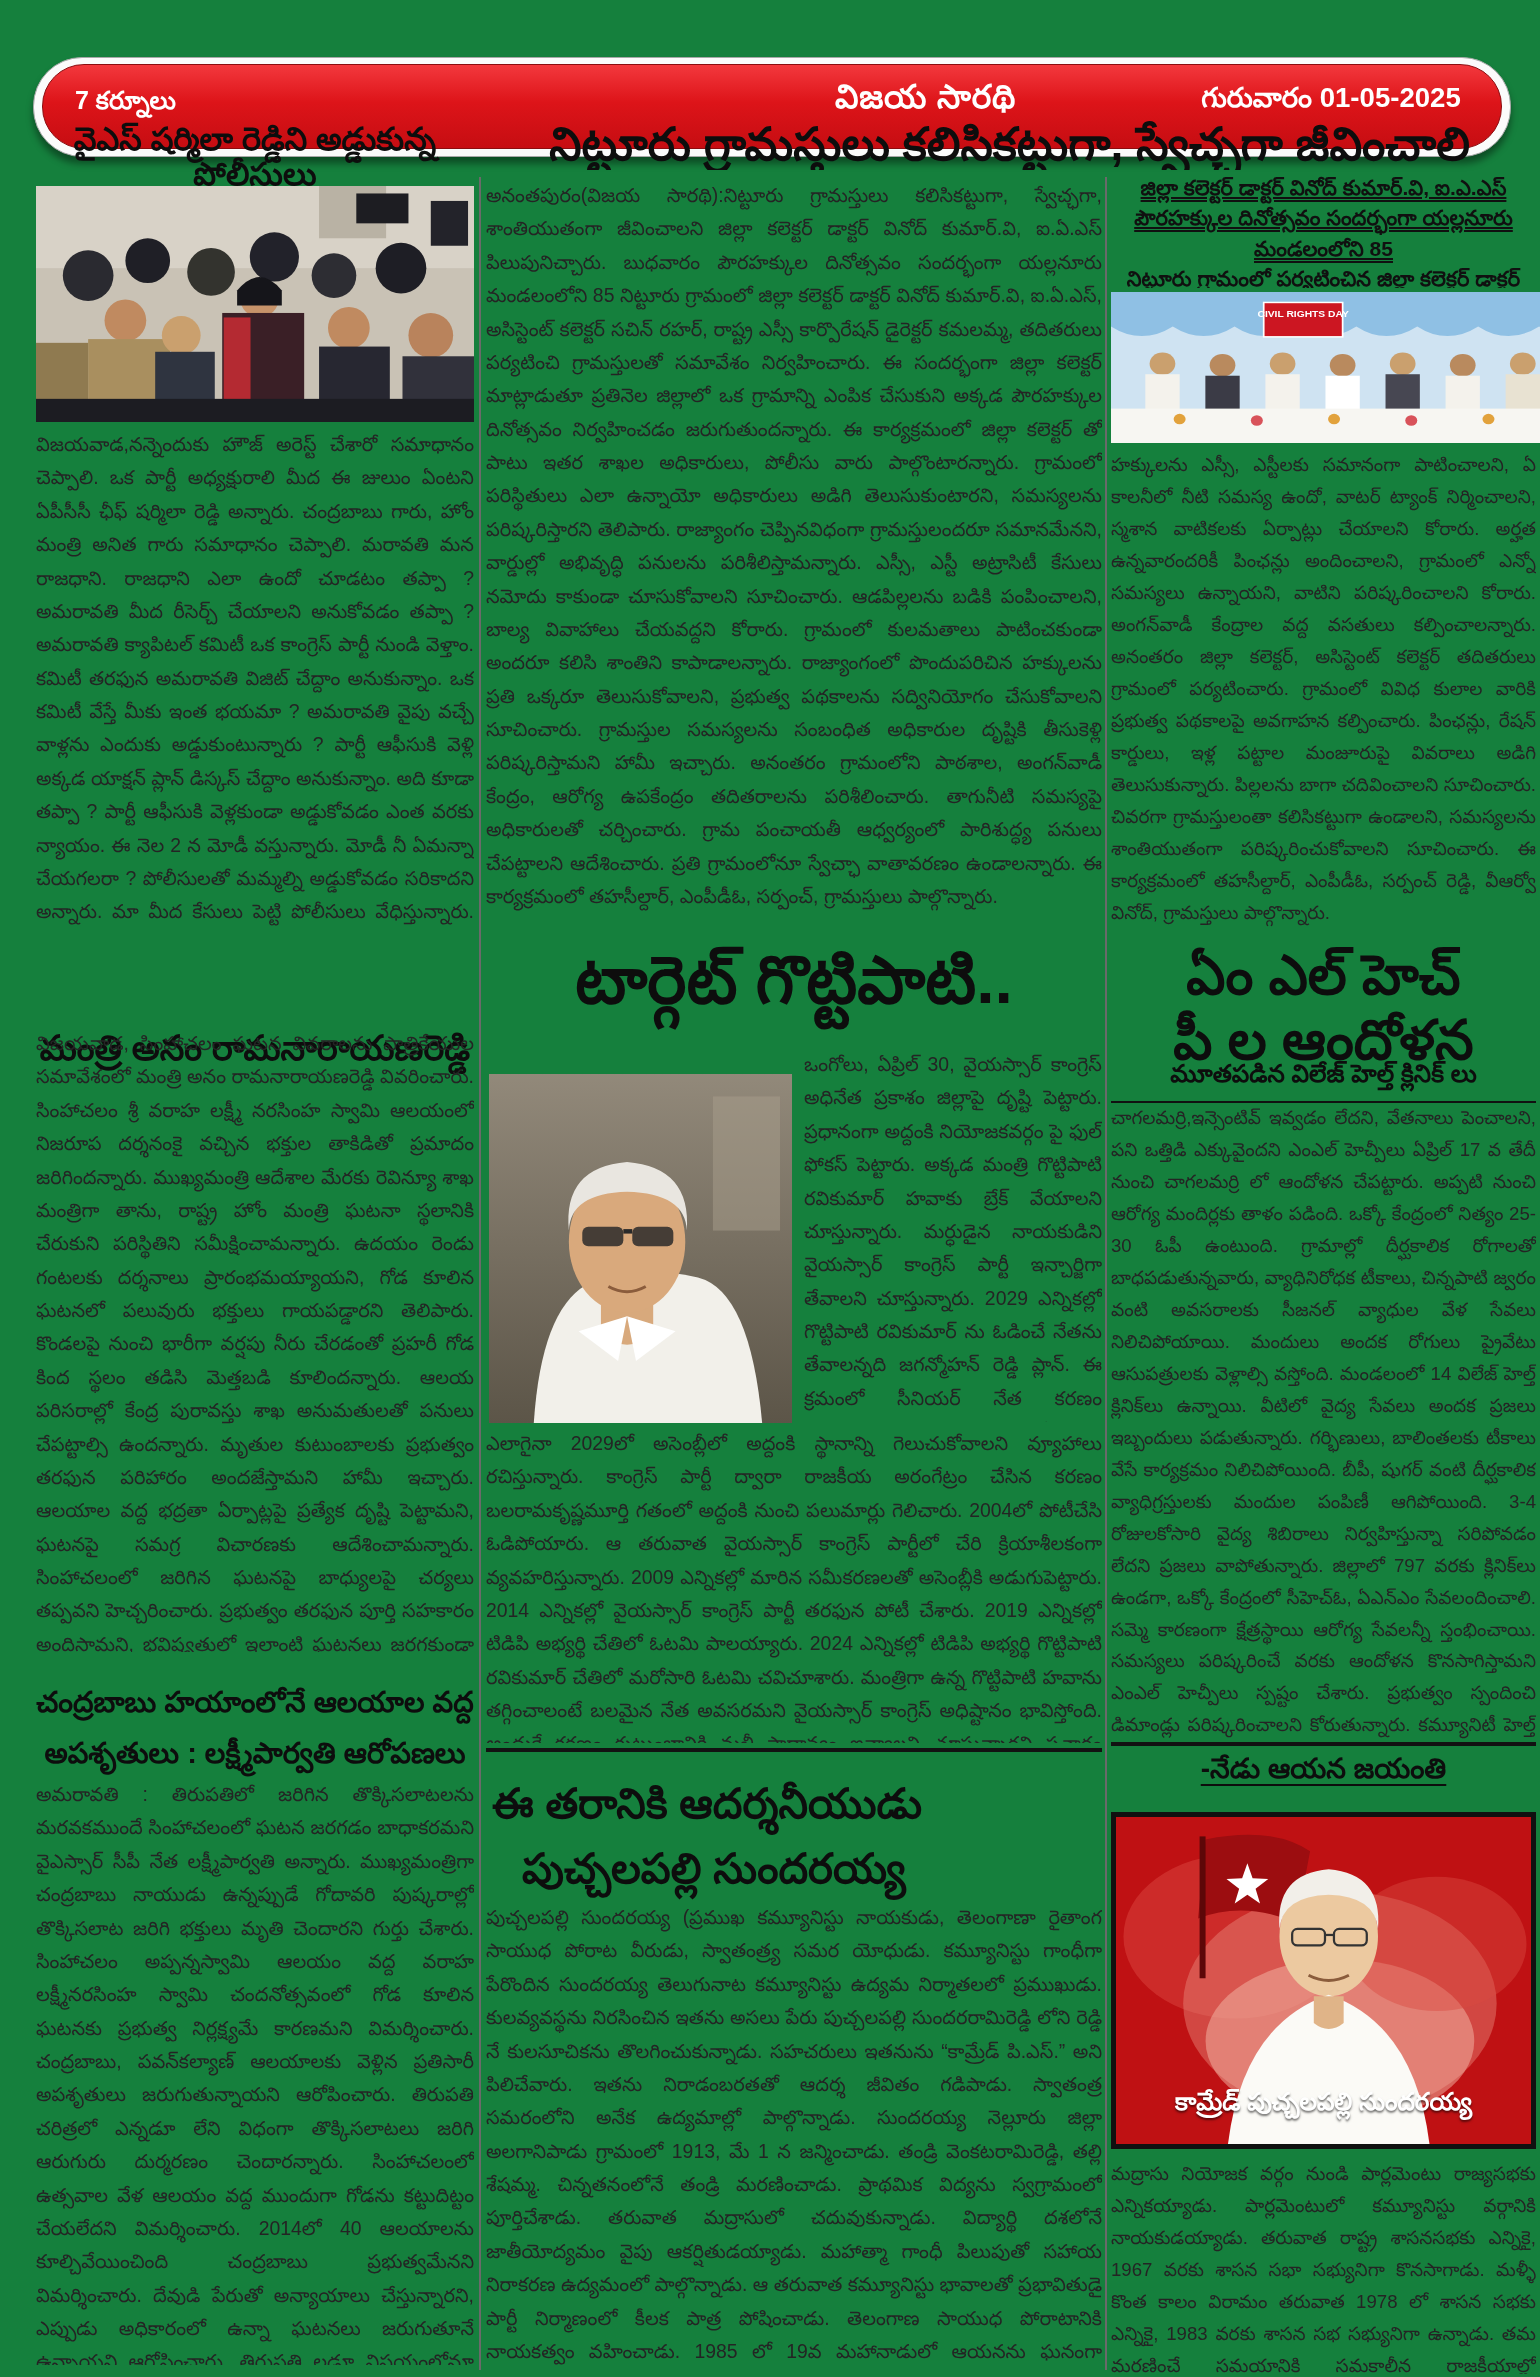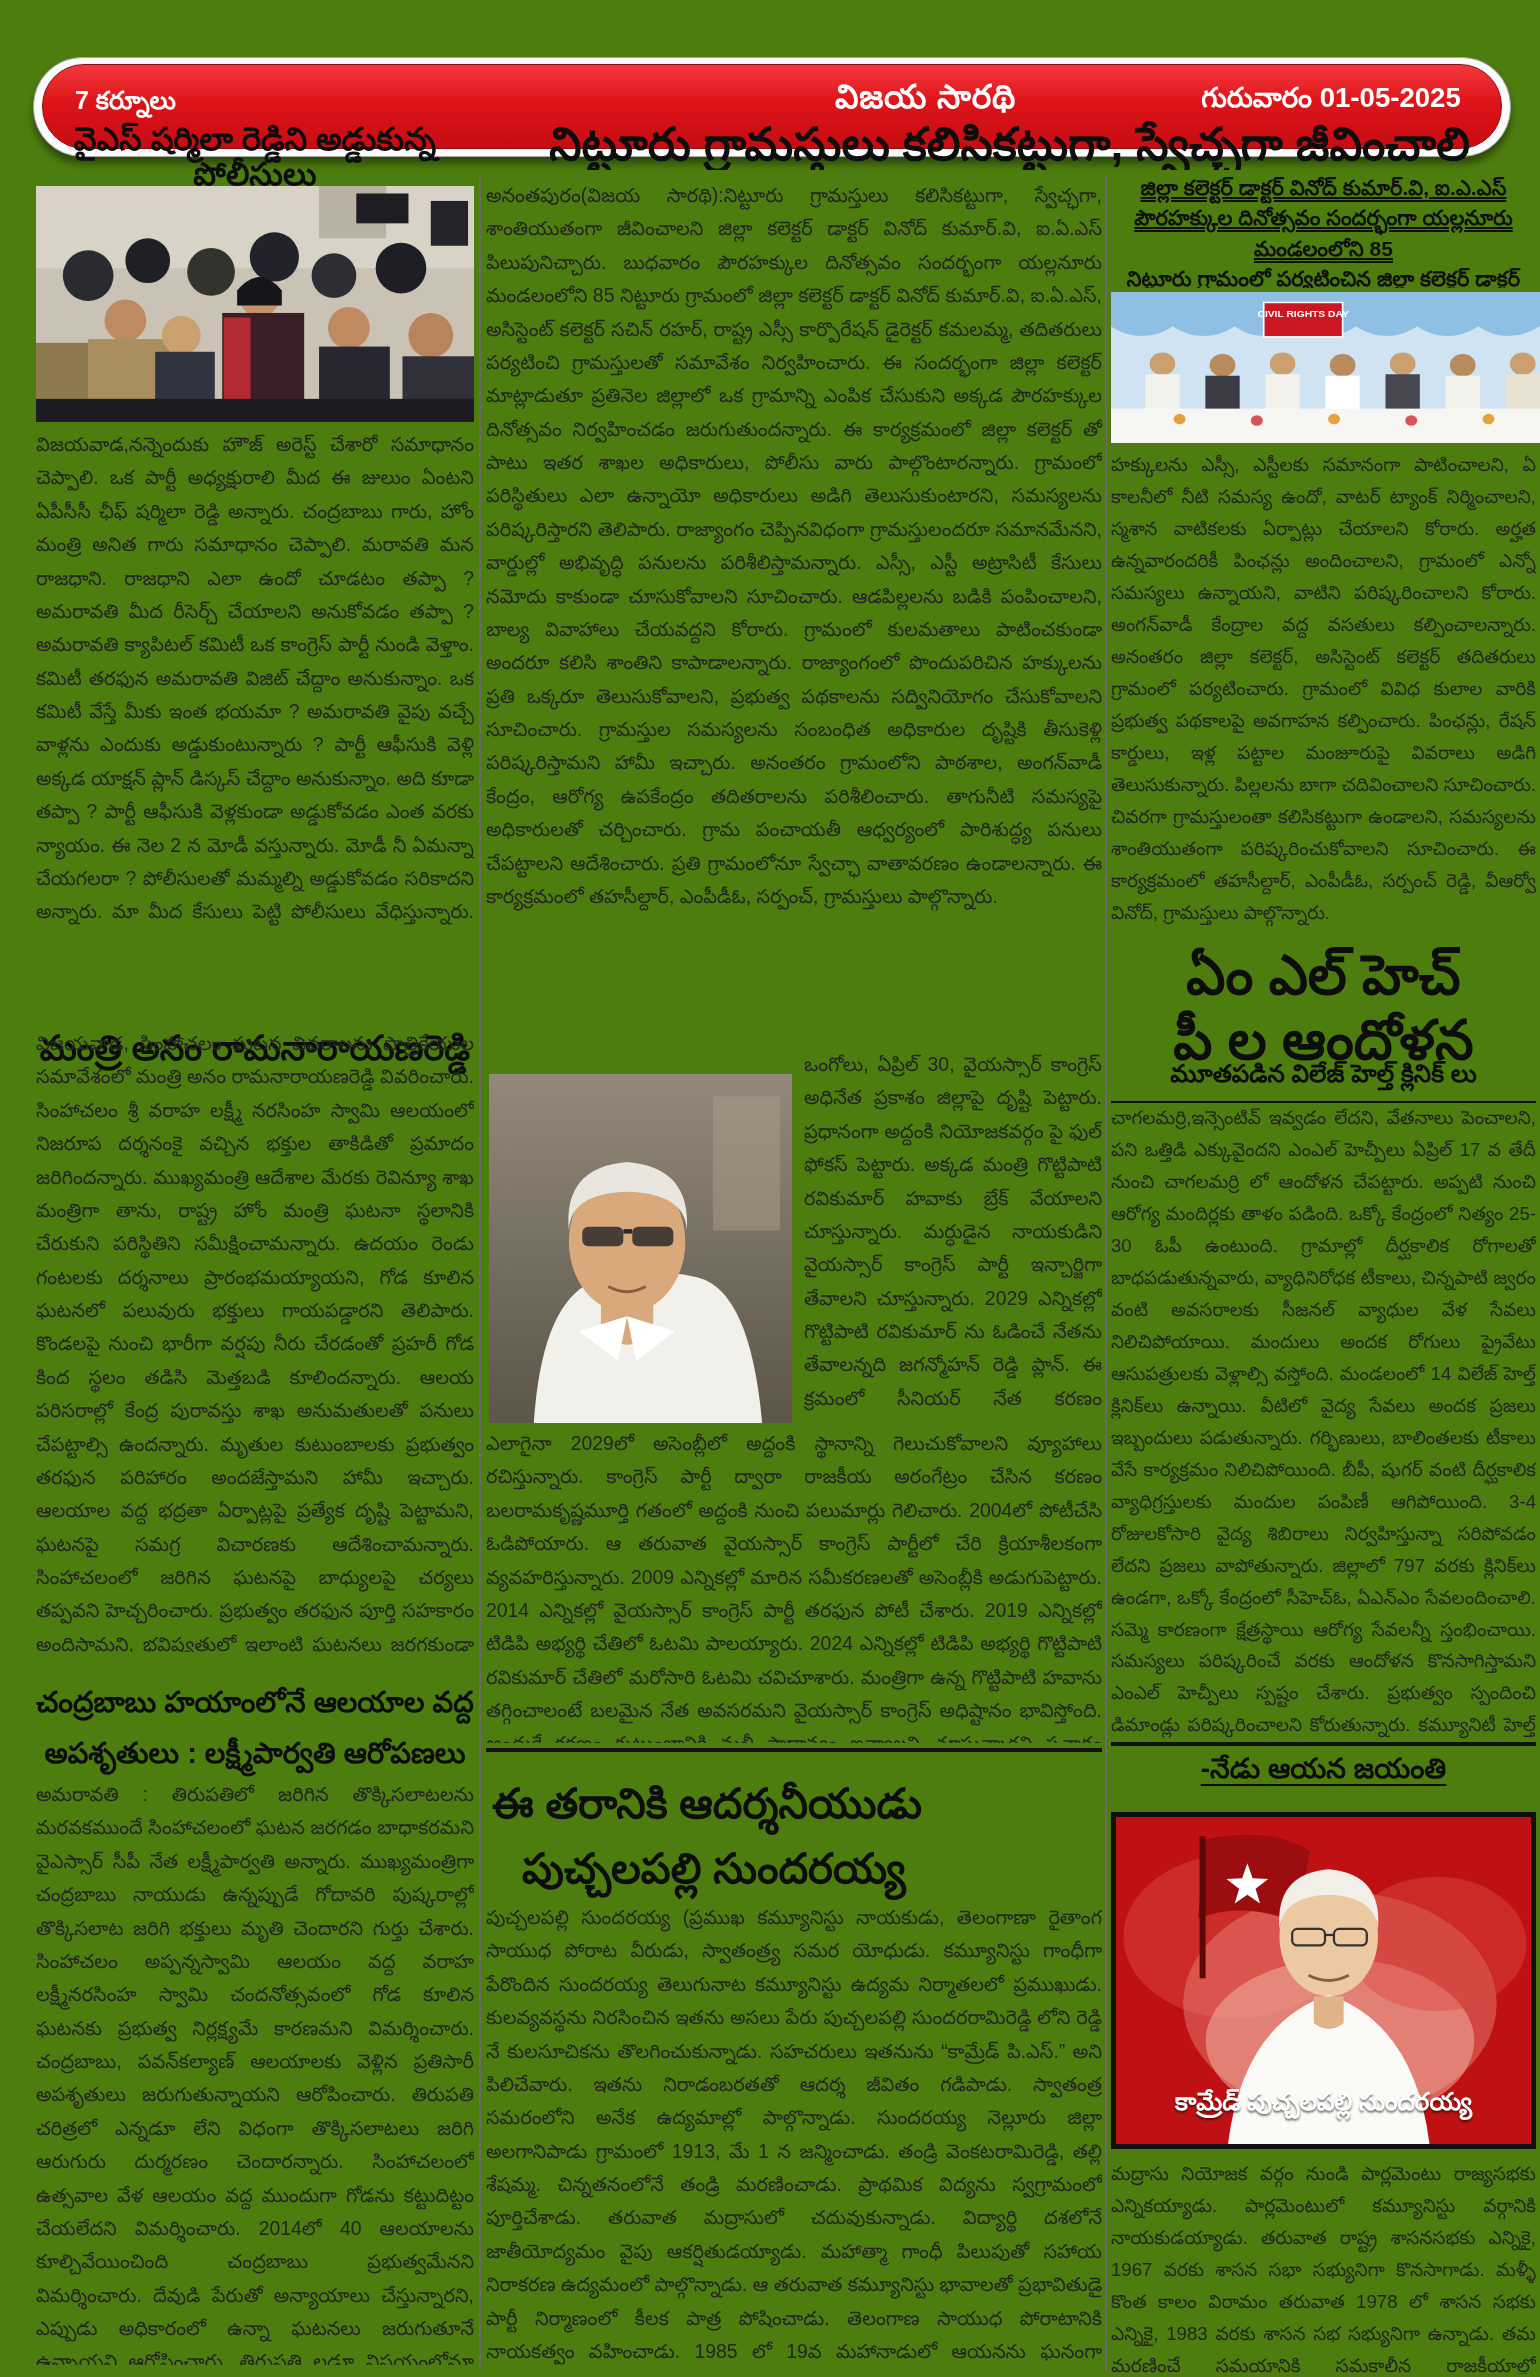--- a/index.html
+++ b/index.html
@@ -1,16 +1,16 @@
 <!DOCTYPE html>
 <html style="font-size:12px"><head>
 <meta charset="utf-8">
 <style>
   html,body{margin:0;padding:0;background:#e8e8e4;}
-  .page{position:relative;width:1541px;height:2377px;background:#4d7c0f;margin:0 auto;
+  .page{position:relative;width:1541px;height:2377px;background:#15803d;margin:0 auto;
         font-family:"Liberation Sans","DejaVu Sans",sans-serif;color:#1c1c1c;overflow:hidden;}
   .abs{position:absolute;}
   
   .mast-frame{left:33px;top:57px;width:1476px;height:98px;border-radius:49px;background:#fbfbfb;
               border:1.5px solid #a8a8a8;box-shadow:0 6.7px 7.5px rgba(0,0,0,.40);}
   .mast-bar{left:42px;top:64px;width:1458px;height:83px;border-radius:42px;
             background:linear-gradient(#f3383d,#dd1419 45%,#c60d12);border:1.5px solid #8c0d10;}
   .mast-text{color:#fff;font-weight:bold;}
   .mast-page{left:75px;top:86px;font-size:25px;}
   .mast-title{left:835px;top:78px;width:268px;text-align:left;font-size:33px;letter-spacing:0.7px;}
@@ -125,20 +125,21 @@
         <circle cx="170" cy="172" r="7" fill="#d8525a"></circle>
       <circle cx="260" cy="170" r="7" fill="#e2a23c"></circle>
         <circle cx="350" cy="172" r="7" fill="#d8525a"></circle>
       <circle cx="440" cy="170" r="7" fill="#e2a23c"></circle>
         <circle cx="520" cy="172" r="7" fill="#d8525a"></circle>
     </svg>
   </div>
 
   <div class="abs body-txt" style="left:1111px;top:449px;width:425px;height:479px;font-size:18.6px;">హక్కులను ఎస్సీ, ఎస్టీలకు సమానంగా పాటించాలని, ఏ కాలనీలో నీటి సమస్య ఉందో, వాటర్ ట్యాంక్ నిర్మించాలని, స్మశాన వాటికలకు ఏర్పాట్లు చేయాలని కోరారు. అర్హత ఉన్నవారందరికీ పింఛన్లు అందించాలని, గ్రామంలో ఎన్నో సమస్యలు ఉన్నాయని, వాటిని పరిష్కరించాలని కోరారు. అంగన్‌వాడీ కేంద్రాల వద్ద వసతులు కల్పించాలన్నారు. అనంతరం జిల్లా కలెక్టర్, అసిస్టెంట్ కలెక్టర్ తదితరులు గ్రామంలో పర్యటించారు. గ్రామంలో వివిధ కులాల వారికి ప్రభుత్వ పథకాలపై అవగాహన కల్పించారు. పింఛన్లు, రేషన్ కార్డులు, ఇళ్ల పట్టాల మంజూరుపై వివరాలు అడిగి తెలుసుకున్నారు. పిల్లలను బాగా చదివించాలని సూచించారు. చివరగా గ్రామస్తులంతా కలిసికట్టుగా ఉండాలని, సమస్యలను శాంతియుతంగా పరిష్కరించుకోవాలని సూచించారు. ఈ కార్యక్రమంలో తహసీల్దార్, ఎంపీడీఓ, సర్పంచ్ రెడ్డి, వీఆర్వో వినోద్, గ్రామస్తులు పాల్గొన్నారు.</div>
 
+  <div class="abs hl center-txt" style="left:486px;top:929px;width:616px;font-size:66px;">టార్గెట్ గొట్టిపాటి..</div>
 
   <div class="abs photo" style="left:489px;top:1074px;width:303px;height:349px;">
     <svg viewBox="0 0 406 468" preserveAspectRatio="none">
       <defs>
         <linearGradient id="pgbg" x1="0" y1="0" x2="0" y2="1">
           <stop offset="0" stop-color="#92897a"></stop>
             <stop offset="1" stop-color="#5c5548"></stop>
         </linearGradient>
       </defs>
       <rect width="406" height="468" fill="url(#pgbg)"></rect>

